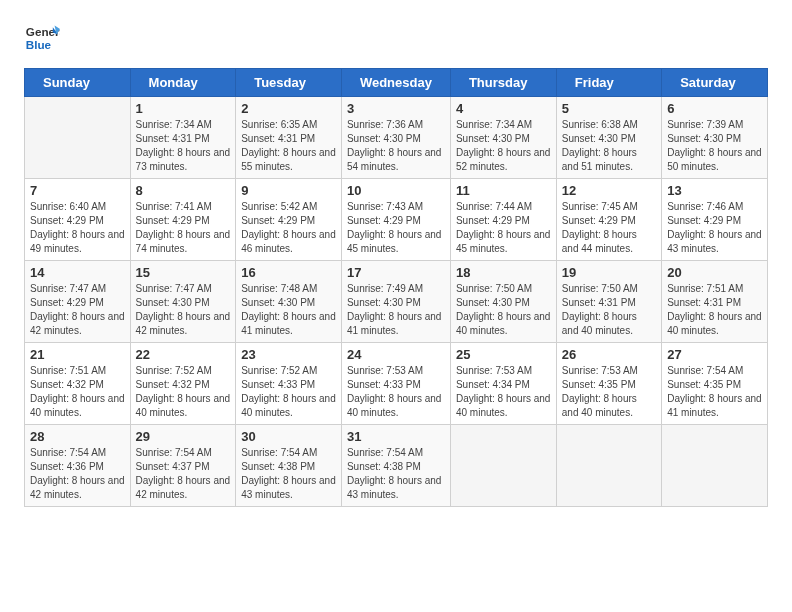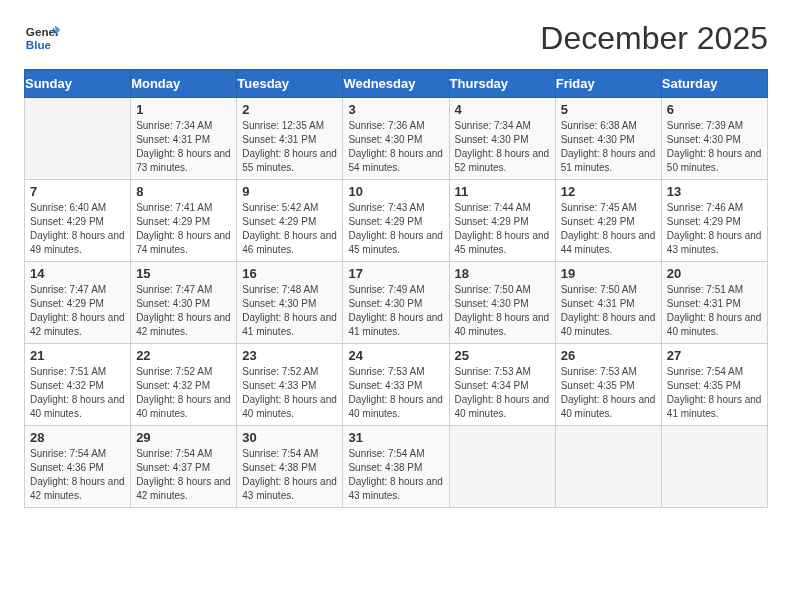--- a/index.html
+++ b/index.html
@@ -39,21 +39,21 @@
     .calendar {
       width: 100%;
       border-collapse: collapse;
       border: 1px solid #ccc;
     }
     .calendar th {
       background: #2b6ec7;
       color: #fff;
       font-size: 13px;
       font-weight: bold;
-      padding: 6px 0;
+      padding: 6px 18px;
       text-align: left;
       border: 1px solid #2560b0;
     }
     .calendar td {
       vertical-align: top;
       padding: 4px 5px;
       border: 1px solid #d0d0d0;
       font-size: 10.5px;
       color: #333;
       width: calc(100% / 7);
@@ -82,21 +82,20 @@
 <div class="header">
   <div class="logo">
     <svg class="logo-icon" viewBox="0 0 40 40">
       <text x="2" y="18" font-size="13" font-weight="bold" fill="#333">General</text>
       <text x="2" y="32" font-size="13" font-weight="bold" fill="#1a6bbf">Blue</text>
       <polygon points="32,8 38,16 32,14" fill="#1a6bbf"></polygon>
       <polygon points="34,6 40,10 36,16" fill="#4a9fe0"></polygon>
     </svg>
   </div>
   <div class="title-block">
-    <div class="month-title">December 2025</div>
   </div>
 </div>
 
 <table class="calendar">
   <thead>
     <tr>
     <th>Sunday</th>
         <th>Monday</th>
         <th>Tuesday</th>
         <th>Wednesday</th>
@@ -107,21 +106,21 @@
   </thead>
   <tbody id="calendar-body">
   <tr>
         <td class="empty-cell"></td>
         <td>
           <span class="day-num">1</span>
           <div class="day-info"><span>Sunrise: 7:34 AM</span><br><span>Sunset: 4:31 PM</span><br><span>Daylight: 8 hours and 73 minutes.</span></div>
         </td>
         <td>
           <span class="day-num">2</span>
-          <div class="day-info"><span>Sunrise: 12:35 AM</span><br><span>Sunset: 4:31 PM</span><br><span>Daylight: 8 hours and 55 minutes.</span></div>
+          <div class="day-info"><span>Sunrise: 6:35 AM</span><br><span>Sunset: 4:31 PM</span><br><span>Daylight: 8 hours and 55 minutes.</span></div>
         </td>
         <td>
           <span class="day-num">3</span>
           <div class="day-info"><span>Sunrise: 7:36 AM</span><br><span>Sunset: 4:30 PM</span><br><span>Daylight: 8 hours and 54 minutes.</span></div>
         </td>
         <td>
           <span class="day-num">4</span>
           <div class="day-info"><span>Sunrise: 7:34 AM</span><br><span>Sunset: 4:30 PM</span><br><span>Daylight: 8 hours and 52 minutes.</span></div>
         </td>
         <td>

